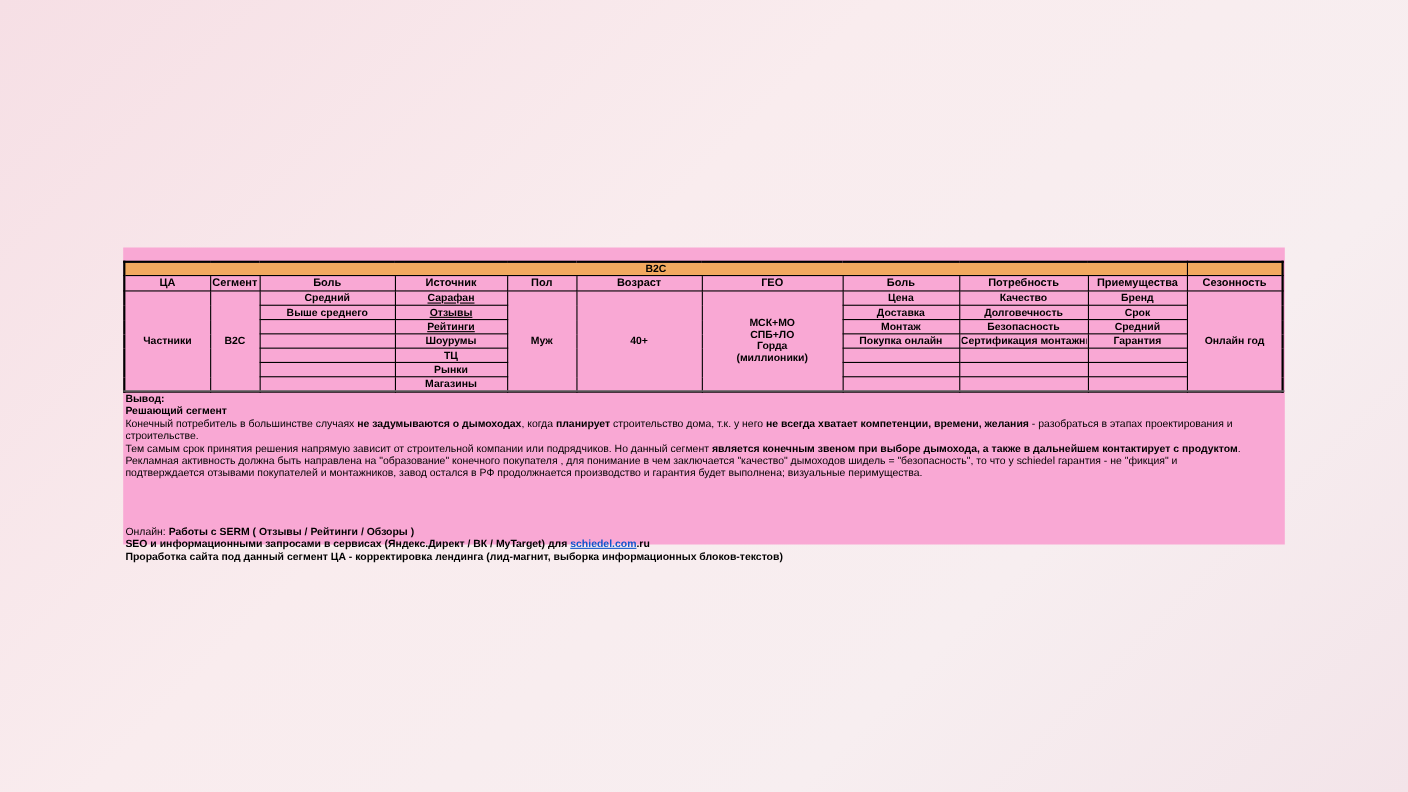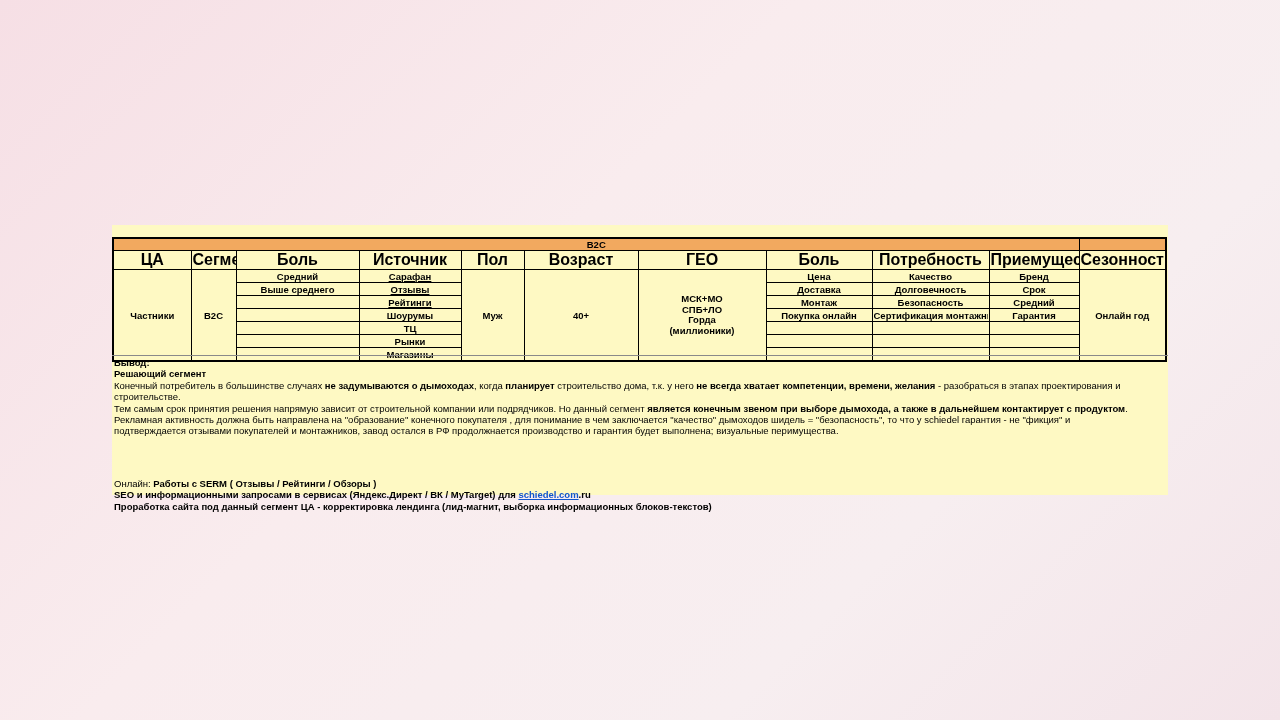--- a/index.html
+++ b/index.html
@@ -8,32 +8,32 @@
     --ink:#000;
   }
   html,body{margin:0;padding:0;}
   body{
     width:1280px;height:720px;position:relative;overflow:hidden;
     background:linear-gradient(135deg,#f6dfe5 0%,#f9ecee 40%,#f7eef0 72%,#f3e4e9 100%);
     font-family:"Liberation Sans",sans-serif;color:var(--ink);
   }
   .sheet{
     position:absolute;left:112px;top:225px;width:1056px;height:270px;
-    background:#fef9c3;
+    background:#f9a8d4;
   }
   table.seg{
     border-collapse:collapse;table-layout:fixed;width:1053px;
     margin:12px 0 0 0;border:2px solid #000;font-size:9.5px;
   }
   table.seg td,table.seg th{
     border:1px solid #000;padding:0 1px;text-align:center;vertical-align:middle;
     overflow:hidden;font-weight:bold;
   }
   tr.band td{background:var(--band);height:11px;font-weight:bold;font-size:9.5px;}
-  tr.hdr th{height:13px;font-weight:bold;font-size:16px;margin-top:34px;}
+  tr.hdr th{height:13px;font-weight:bold;font-size:10px;margin-top:34px;}
   tr.r td{height:12px;}
   .bold{font-weight:bold;}
   .u{text-decoration:underline;}
   .bu{font-weight:bold;text-decoration:underline;}
   .geo div{line-height:10.5px;}
   .clip{white-space:nowrap;overflow:hidden;width:100%;text-align:center;}
   .rule{position:absolute;left:0;top:130px;width:1056px;height:1px;background:#8a8a8a;}
   .txt{
     position:absolute;left:2px;top:132px;width:1052px;
     font-size:9.5px;line-height:11.4px;

